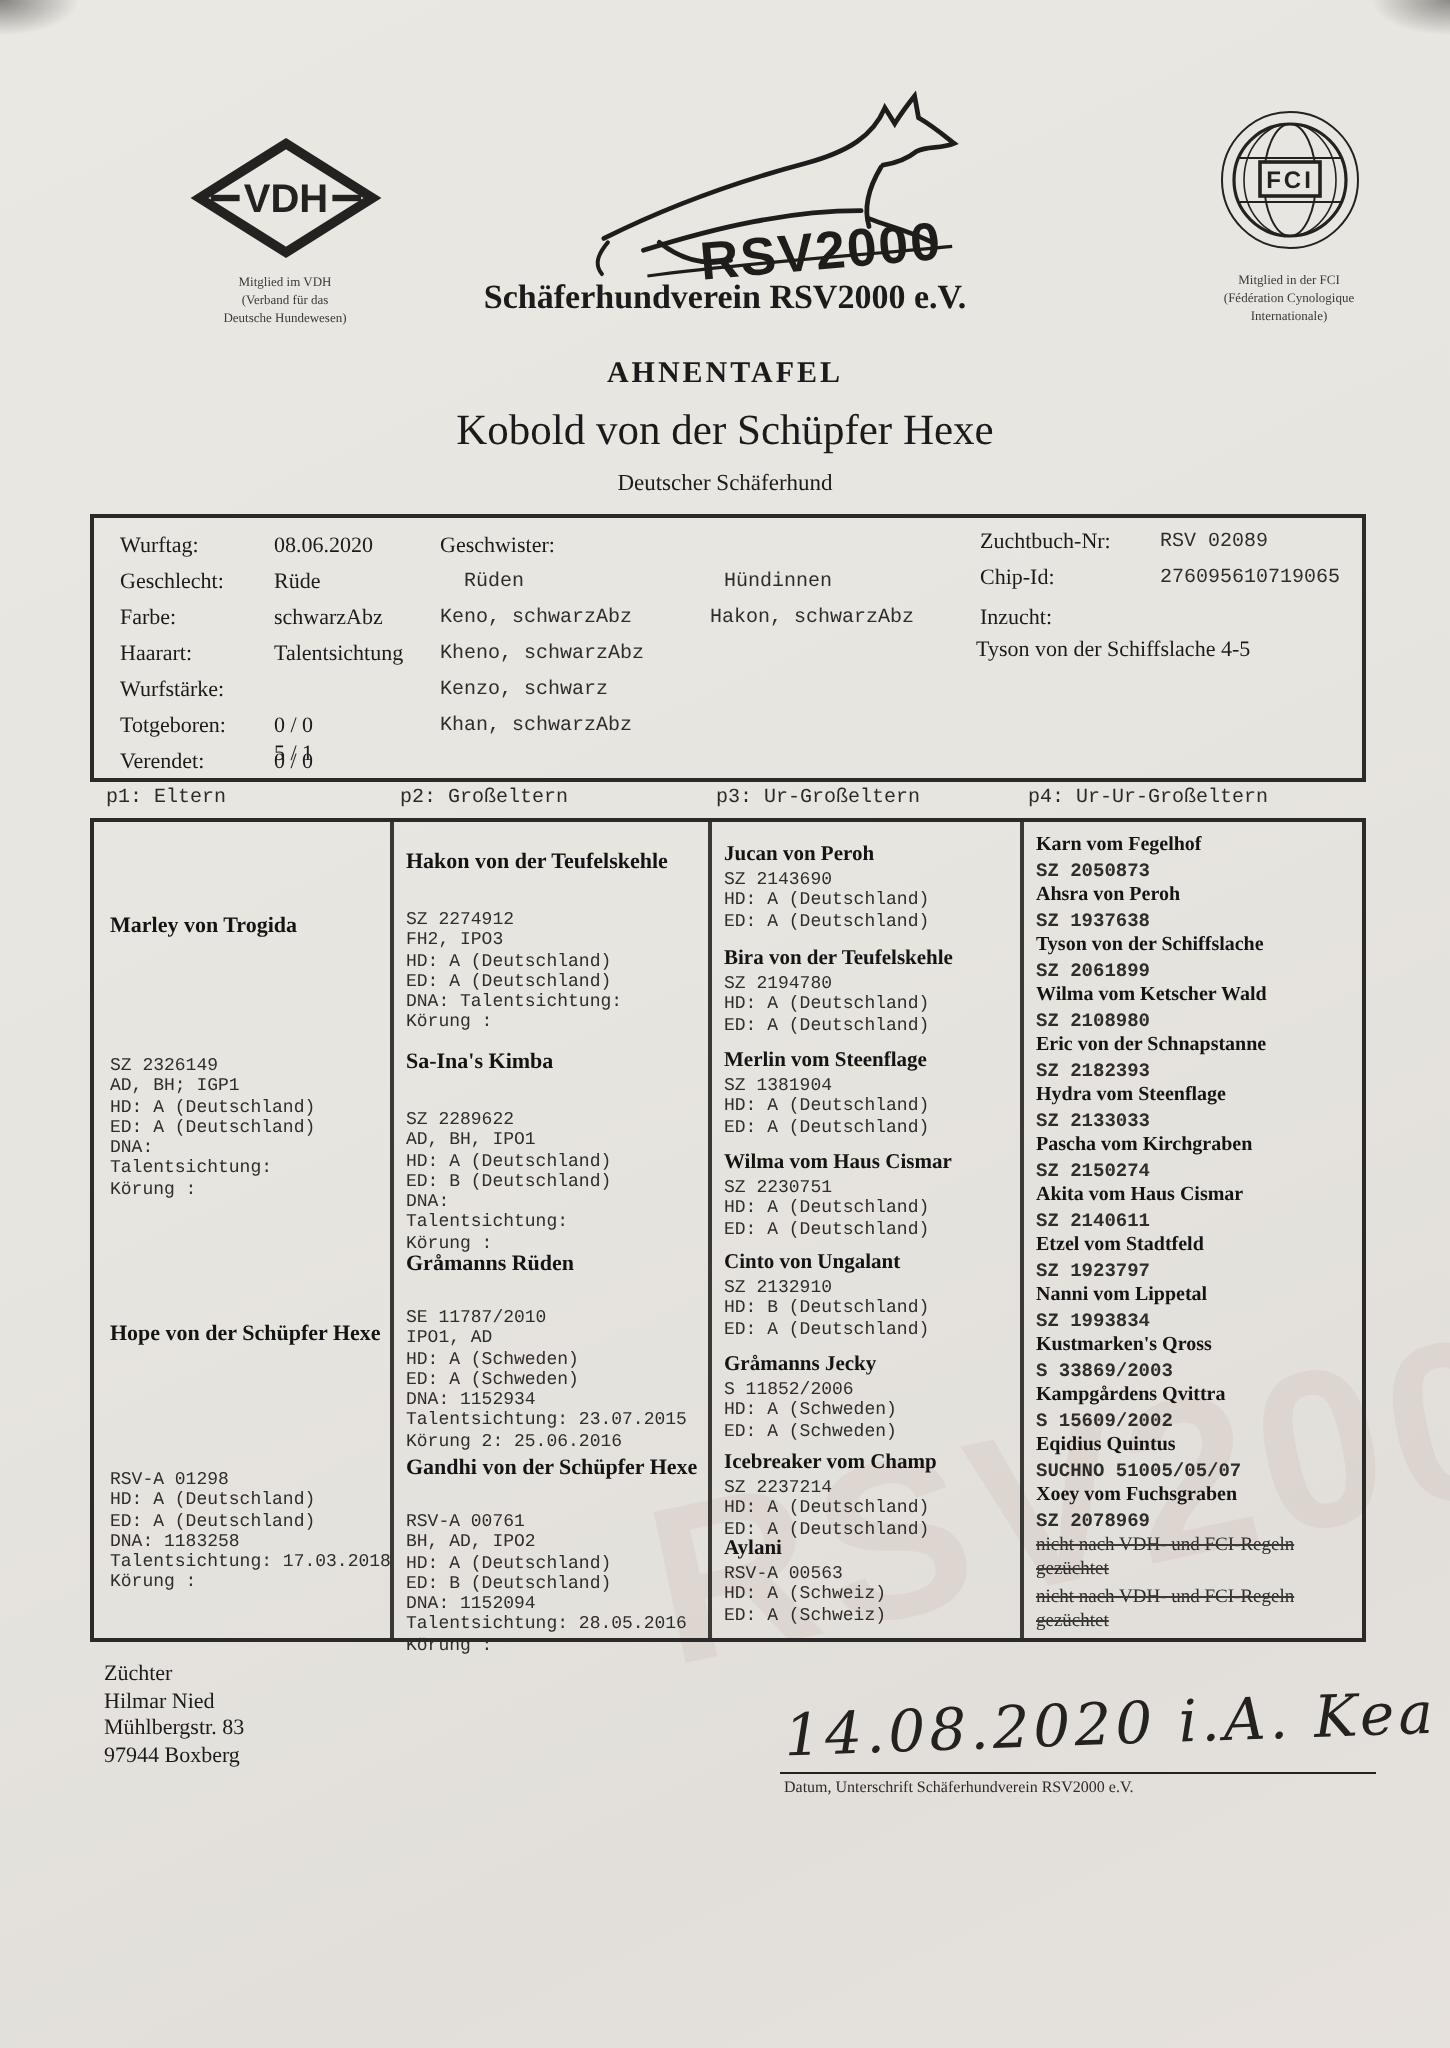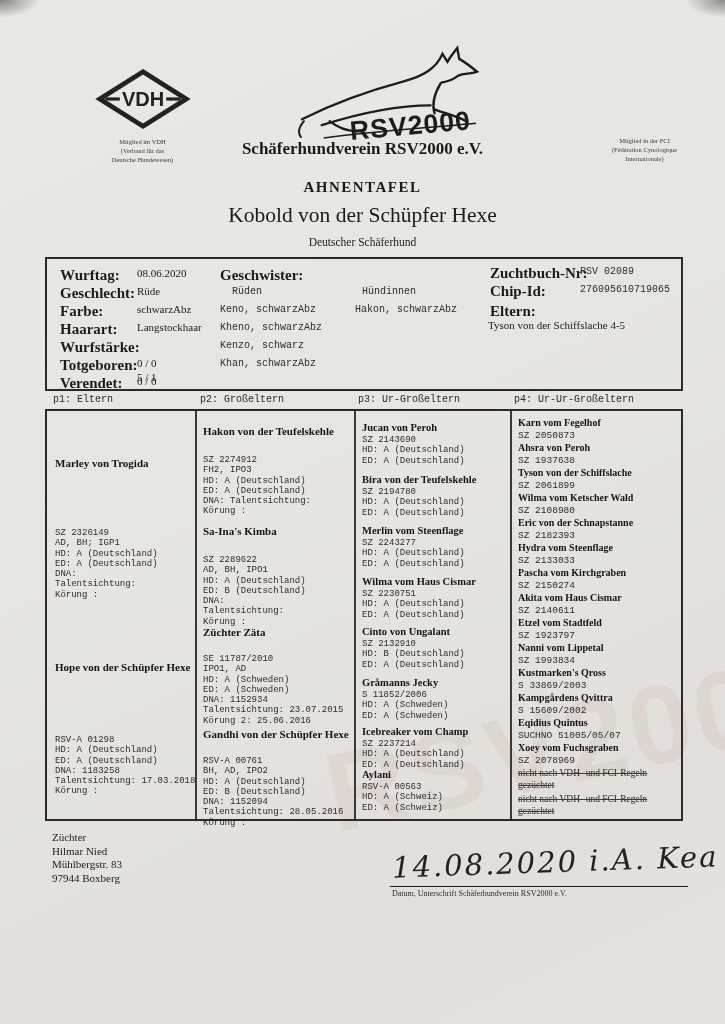--- a/index.html
+++ b/index.html
@@ -26,33 +26,33 @@
   svg{display:block;}
   .logo-caption{
     font-size:6.5px;line-height:9px;text-align:center;color:#3a3a3a;
     white-space:pre-line;
   }
   .org-name{left:0;top:139px;width:100%;text-align:center;font-weight:bold;font-size:17px;}
   .doc-title{left:0;top:179px;width:100%;text-align:center;font-weight:bold;font-size:15px;letter-spacing:1.5px;}
   .dog-name{left:0;top:203px;width:100%;text-align:center;font-size:21.5px;}
   .breed{left:0;top:236px;width:100%;text-align:center;font-size:11.5px;}
   .info-box{left:45px;top:257px;width:634px;height:130px;border:2px solid #2b2a28;}
-  .ib-label{position:absolute;font-weight:bold;font-size:15px;}
+  .ib-label{position:absolute;font-weight:normal;font-size:11px;}
   .ib-value{position:absolute;font-size:11px;}
   .ib-mono{position:absolute;font-family:"Liberation Mono","DejaVu Sans Mono",monospace;font-size:10px;color:#2e2d2b;}
   .ped-header{position:absolute;top:394px;font-family:"Liberation Mono","DejaVu Sans Mono",monospace;font-size:10px;color:#2a2a28;}
   .ped-box{left:45px;top:409px;width:634px;height:408px;border:2px solid #2b2a28;}
   .vline{position:absolute;top:0;width:1.5px;height:100%;background:#3a3936;}
   .entry-name{position:absolute;font-weight:bold;font-size:10.5px;color:#141414;}
   .entry-name.big{font-size:11px;}
   .entry-details{position:absolute;font-family:"Liberation Mono","DejaVu Sans Mono",monospace;
     font-size:9px;line-height:10.3px;white-space:pre;color:#2e2d2b;}
   .p4-entry{position:absolute;left:471px;width:162px;}
   .p4-name{font-weight:bold;font-size:10px;line-height:12.5px;color:#141414;}
-  .p4-num{font-family:"Liberation Mono","DejaVu Sans Mono",monospace;font-size:9.5px;line-height:12px;color:#2e2d2b;}
+  .p4-num{font-family:"Liberation Mono","DejaVu Sans Mono",monospace;font-size:9.5px;line-height:12px;color:#2e2d2b;font-weight:bold;}
   .struck{position:absolute;left:471px;width:160px;font-size:9.5px;line-height:12px;color:#2a2a28;
     text-decoration:line-through;text-decoration-thickness:1.2px;text-decoration-color:#3b3a38;}
   .breeder{left:52px;top:831px;font-size:11px;line-height:13.5px;white-space:pre-line;}
   .signature{left:392px;top:845px;font-family:"DejaVu Serif",serif;font-style:italic;
     font-size:29px;color:#23221f;transform:rotate(-2deg);letter-spacing:2px;white-space:nowrap;}
   .sig-line{left:390px;top:886px;width:298px;border-top:1.5px solid #23221f;}
   .sig-caption{left:392px;top:889px;font-size:8px;color:#2c2b29;}
   .footer{left:0;top:987px;width:100%;text-align:center;
     font-family:"Liberation Sans",sans-serif;font-weight:bold;font-size:10.5px;color:#403f3d;letter-spacing:.2px;}
 </style>
@@ -85,59 +85,71 @@
         <path d="M140 66 C 150 70, 160 72, 172 78"></path>
         <path d="M26 82 C 64 70, 100 62, 136 62"></path>
         <path d="M34 78 C 44 86, 56 90, 70 87"></path>
         <path d="M8 78 C 3 84, 1 89, 5 94" stroke-width="2"></path>
       </g>
       <path d="M28 95 C 80 88, 130 85, 182 80" fill="none" stroke="#1e1d1b" stroke-width="1.6"></path>
       <text x="55" y="93" font-family="Liberation Sans, sans-serif" font-weight="bold" font-size="27" letter-spacing="1" fill="#1e1d1b" transform="rotate(-5 100 90)">RSV2000</text>
     </svg>
   </div>
 
+  <div class="abs" style="left:608px;top:53px;">
+    <svg width="74" height="74" viewBox="0 0 74 74">
+      <circle cx="37" cy="37" r="34" fill="none" stroke="#232220" stroke-width="1"></circle>
+      <circle cx="37" cy="37" r="28" fill="none" stroke="#232220" stroke-width="1.6"></circle>
+      <ellipse cx="37" cy="37" rx="13" ry="28" fill="none" stroke="#232220" stroke-width="1"></ellipse>
+      <ellipse cx="37" cy="37" rx="23" ry="28" fill="none" stroke="#232220" stroke-width="0.8"></ellipse>
+      <line x1="11" y1="26" x2="63" y2="26" stroke="#232220" stroke-width="1"></line>
+      <line x1="11" y1="48" x2="63" y2="48" stroke="#232220" stroke-width="1"></line>
+      <rect x="22" y="28" width="30" height="17" fill="#e8e6e1" stroke="#232220" stroke-width="1.8"></rect>
+      <text x="37" y="41" text-anchor="middle" font-family="Liberation Sans, sans-serif" font-weight="bold" font-size="12" letter-spacing="1.5" fill="#232220">FCI</text>
+    </svg>
+  </div>
   <div class="abs logo-caption" style="left:592px;top:136px;width:105px;">Mitglied in der FCI
 (Fédération Cynologique
 Internationale)</div>
 
   <div class="abs org-name">Schäferhundverein RSV2000 e.V.</div>
   <div class="abs doc-title">AHNENTAFEL</div>
   <div class="abs dog-name">Kobold von der Schüpfer Hexe</div>
   <div class="abs breed">Deutscher Schäferhund</div>
 
   <div class="abs info-box">
     <div class="ib-label" style="left:13px;top:8px;">Wurftag:</div>
     <div class="ib-value" style="left:90px;top:8px;">08.06.2020</div>
     <div class="ib-label" style="left:13px;top:26px;">Geschlecht:</div>
     <div class="ib-value" style="left:90px;top:26px;">Rüde</div>
     <div class="ib-label" style="left:13px;top:44px;">Farbe:</div>
     <div class="ib-value" style="left:90px;top:44px;">schwarzAbz</div>
     <div class="ib-label" style="left:13px;top:62px;">Haarart:</div>
-    <div class="ib-value" style="left:90px;top:62px;">Langstockhaar</div>
+    <div class="ib-value" style="left:90px;top:62px;">Talentsichtung</div>
     <div class="ib-label" style="left:13px;top:80px;">Wurfstärke:</div>
     <div class="ib-value" style="left:90px;top:80px;margin-top:32px;">5 / 1</div>
     <div class="ib-label" style="left:13px;top:98px;">Totgeboren:</div>
     <div class="ib-value" style="left:90px;top:98px;">0 / 0</div>
     <div class="ib-label" style="left:13px;top:116px;">Verendet:</div>
     <div class="ib-value" style="left:90px;top:116px;">0 / 0</div>
 
     <div class="ib-label" style="left:173px;top:8px;">Geschwister:</div>
     <div class="ib-mono" style="left:185px;top:27px;">Rüden</div>
     <div class="ib-mono" style="left:315px;top:27px;">Hündinnen</div>
     <div class="ib-mono" style="left:173px;top:45px;">Keno, schwarzAbz</div>
     <div class="ib-mono" style="left:173px;top:63px;">Kheno, schwarzAbz</div>
     <div class="ib-mono" style="left:173px;top:81px;">Kenzo, schwarz</div>
     <div class="ib-mono" style="left:173px;top:99px;">Khan, schwarzAbz</div>
     <div class="ib-mono" style="left:308px;top:45px;">Hakon, schwarzAbz</div>
 
     <div class="ib-label" style="left:443px;top:6px;">Zuchtbuch-Nr:</div>
     <div class="ib-mono" style="left:533px;top:7px;">RSV 02089</div>
     <div class="ib-label" style="left:443px;top:24px;">Chip-Id:</div>
     <div class="ib-mono" style="left:533px;top:25px;">276095610719065</div>
-    <div class="ib-label" style="left:443px;top:44px;">Eltern:</div>
+    <div class="ib-label" style="left:443px;top:44px;">Inzucht:</div>
     <div class="ib-value" style="left:441px;top:60px;">Tyson von der Schiffslache 4-5</div>
   </div>
 
   <div class="ped-header" style="left:53px;">p1: Eltern</div>
   <div class="ped-header" style="left:200px;">p2: Großeltern</div>
   <div class="ped-header" style="left:358px;">p3: Ur-Großeltern</div>
   <div class="ped-header" style="left:514px;">p4: Ur-Ur-Großeltern</div>
 
   <div class="abs ped-box">
     <div class="vline" style="left:148px;"></div>
@@ -168,21 +180,21 @@
 DNA: Talentsichtung:
 Körung :</div>
     <div class="entry-name big" style="left:156px;top:114px;">Sa-Ina's Kimba</div>
     <div class="entry-details" style="left:156px;top:144px;">SZ 2289622
 AD, BH, IPO1
 HD: A (Deutschland)
 ED: B (Deutschland)
 DNA:
 Talentsichtung:
 Körung :</div>
-    <div class="entry-name big" style="left:156px;top:215px;">Züchter Zäta</div>
+    <div class="entry-name big" style="left:156px;top:215px;">Gråmanns Rüden</div>
     <div class="entry-details" style="left:156px;top:243px;">SE 11787/2010
 IPO1, AD
 HD: A (Schweden)
 ED: A (Schweden)
 DNA: 1152934
 Talentsichtung: 23.07.2015
 Körung 2: 25.06.2016</div>
     <div class="entry-name big" style="left:156px;top:317px;">Gandhi von der Schüpfer Hexe</div>
     <div class="entry-details" style="left:156px;top:345px;">RSV-A 00761
 BH, AD, IPO2
@@ -194,21 +206,21 @@
 
     <div class="entry-name" style="left:315px;top:11px;">Jucan von Peroh</div>
     <div class="entry-details" style="left:315px;top:24px;">SZ 2143690
 HD: A (Deutschland)
 ED: A (Deutschland)</div>
     <div class="entry-name" style="left:315px;top:63px;">Bira von der Teufelskehle</div>
     <div class="entry-details" style="left:315px;top:76px;">SZ 2194780
 HD: A (Deutschland)
 ED: A (Deutschland)</div>
     <div class="entry-name" style="left:315px;top:114px;">Merlin vom Steenflage</div>
-    <div class="entry-details" style="left:315px;top:127px;">SZ 2243277
+    <div class="entry-details" style="left:315px;top:127px;">SZ 1381904
 HD: A (Deutschland)
 ED: A (Deutschland)</div>
     <div class="entry-name" style="left:315px;top:165px;">Wilma vom Haus Cismar</div>
     <div class="entry-details" style="left:315px;top:178px;">SZ 2230751
 HD: A (Deutschland)
 ED: A (Deutschland)</div>
     <div class="entry-name" style="left:315px;top:215px;">Cinto von Ungalant</div>
     <div class="entry-details" style="left:315px;top:228px;">SZ 2132910
 HD: B (Deutschland)
 ED: A (Deutschland)</div>

